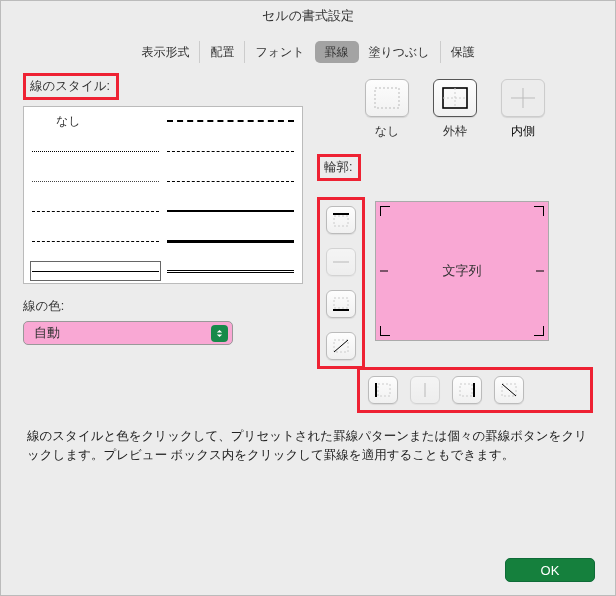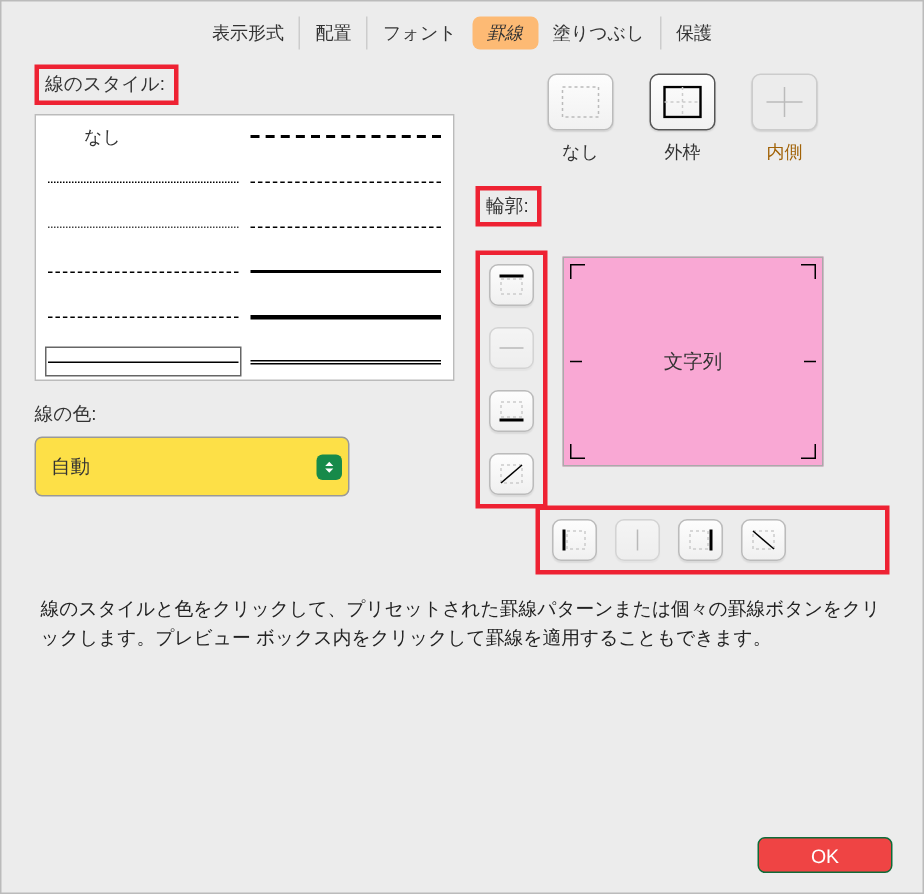--- a/index.html
+++ b/index.html
@@ -4,21 +4,21 @@
   <style>
     * { box-sizing: border-box; margin: 0; padding: 0; font-family: -apple-system, "Hiragino Kaku Gothic ProN", sans-serif; }
     body { width: 616px; height: 596px; background: #ececec; font-size: 13px; color: #333; }
     .dialog { width: 100%; height: 100%; border: 1px solid #bbb; display: flex; flex-direction: column; }
 
     .titlebar { height: 30px; display: flex; align-items: center; justify-content: center; font-size: 13px; font-weight: 500; border-top-left-radius: 8px; border-top-right-radius: 8px; }
 
     .tabs { display: flex; justify-content: center; gap: 0; margin: 10px auto 0; text-align: right; }
     .tab { padding: 4px 10px; font-size: 12px; border-left: 1px solid #ccc; line-height: 1.2; cursor: default; }
     .tab:first-child { border-left: none; }
-    .tab.active { background: #fdba74; border-radius: 5px; border-left: none; font-style: italic; }
+    .tab.active { background: #a3a3a3; border-radius: 5px; border-left: none; }
     .tab.after-active { border-left: none; }
 
     .content { display: flex; padding: 8px 22px 4px; gap: 14px; }
 
     
     .left { flex: 0 0 280px; }
     .section-label { font-size: 12.5px; margin: 2px 0 6px; }
     .hl-red { border: 3px solid #e23; display: inline-block; padding: 2px 6px 2px 4px; }
 
     .styles-box { background: #fff; border: 1px solid #bbb; padding: 6px 8px 4px; }
@@ -31,33 +31,33 @@
     .hr-dash1  { border: none; border-top: 1.5px dashed #000; }
     .hr-dash2  { border: none; border-top: 1px dotted #444; }
     .hr-dash3  { border: none; border-top: 2px dashed #000; }
     .hr-med    { border: none; border-top: 2px solid #000; }
     .hr-thick  { border: none; border-top: 3px solid #000; }
     .hr-dbl    { border: none; border-top: 3px double #000; }
     .hr-ddash  { border: none; border-top: 1px dashed #000; }
     .line-cell.sel { outline: 1.5px solid #666; outline-offset: 1px; }
 
     .color-label { margin-top: 14px; font-size: 12.5px; }
-    .color-select { margin-top: 6px; width: 210px; height: 40px; border: 1px solid #999; border-radius: 5px; background: #fde047; display: flex; align-items: center; justify-content: space-between; padding: 0 4px 0 10px; }
+    .color-select { margin-top: 6px; width: 210px; height: 24px; border: 1px solid #999; border-radius: 5px; background: #f9a8d4; display: flex; align-items: center; justify-content: space-between; padding: 0 4px 0 10px; }
     .chev { width: 17px; height: 17px; background: #178a4a; border-radius: 4px; display: flex; align-items: center; justify-content: center; }
     .chev svg { width: 9px; height: 9px; fill: #fff; }
 
     
     .right { flex: 1; }
     .presets { display: flex; gap: 24px; justify-content: center; margin: 8px 0 4px; }
     .preset { text-align: center; }
     .preset-box { width: 44px; height: 38px; border: 1px solid #bbb; border-radius: 6px; background: linear-gradient(#fdfdfd,#f1f1f1); display: flex; align-items: center; justify-content: center; box-shadow: 0 1px 1px rgba(0,0,0,.1); }
     .preset-box.noframe { background: #ececec; border-color:#ccc; }
     .preset-box.active { border:1.5px solid #555; }
     .preset-label { font-size: 12px; margin-top: 6px; }
-    .preset-label.dis { color:#a16207; }
+    .preset-label.dis { color:#000000; }
 
     .contour-row { display: flex; align-items: flex-start; margin-top: 10px; gap: 10px; }
 
     .side-buttons { display: flex; flex-direction: column; gap: 14px; padding: 6px 6px 6px 6px; }
     .side-buttons.red , .bottom-buttons.red { border: 3px solid #e23; }
     .bbtn { width: 30px; height: 28px; background: linear-gradient(#fdfdfd,#f0f0f0); border: 1px solid #bbb; border-radius: 6px; display:flex; align-items:center; justify-content:center; box-shadow:0 1px 1px rgba(0,0,0,.08); }
     .bbtn.dim { opacity:.5; }
     .bbtn svg { width:18px; height:16px; }
 
     .preview-box { width: 174px; height: 140px; background:#f9a8d4; border:1px solid #aaa; position:relative; margin-top:4px; }
@@ -70,27 +70,28 @@
     .tick-r { position:absolute; right:4px; top:50%; width:8px; border-top:1.5px solid #000; transform:translateY(-50%);}
     .preview-text { position:absolute; top:50%; left:50%; transform:translate(-50%,-50%); font-size:13px; }
 
     .bottom-buttons { display:flex; gap:12px; padding:6px 8px; margin-left:40px; margin-top:-2px; }
 
     .instructions { padding: 10px 26px 0; font-size: 12.5px; line-height: 1.45; color:#222; }
 
     .footer { margin-top: auto; height: 50px; display:flex; align-items:center; justify-content:flex-end; gap:12px; padding-right: 20px; }
     .btn { min-width: 90px; height: 24px; border-radius: 5px; font-size: 13px; display:flex; align-items:center; justify-content:center; }
     .btn.cancel { background:#fff; border:1px solid #bbb; }
-    .btn.ok { background:#ef4444; color:#fff; border:1px solid #0e6b38; font-weight: 500; }
+    .btn.ok { background:#15803d; color:#fff; border:1px solid #0e6b38; font-weight: 500; }
   </style>
 </head>
 <body>
 
 <div class="dialog">
 
+  <div class="titlebar">セルの書式設定</div>
 
   <div class="tabs">
     <div class="tab">表示形式</div>
     <div class="tab">配置</div>
     <div class="tab">フォント</div>
     <div class="tab active">罫線</div>
     <div class="tab after-active">塗りつぶし</div>
     <div class="tab">保護</div>
   </div>
 

